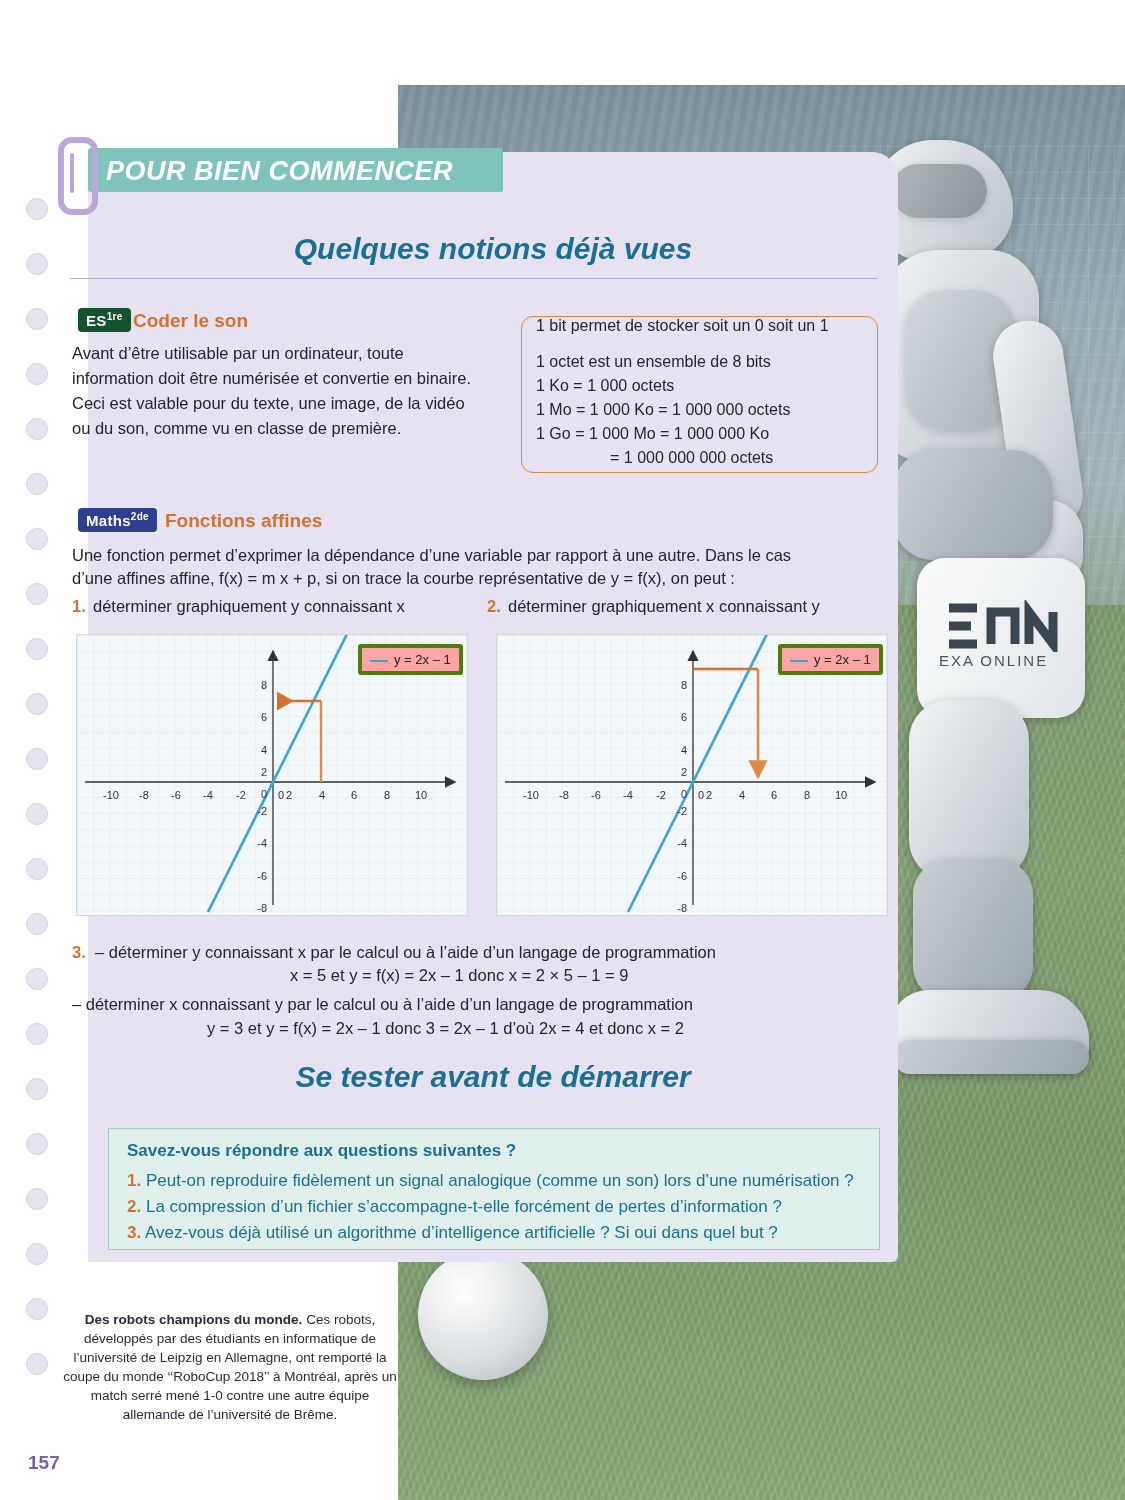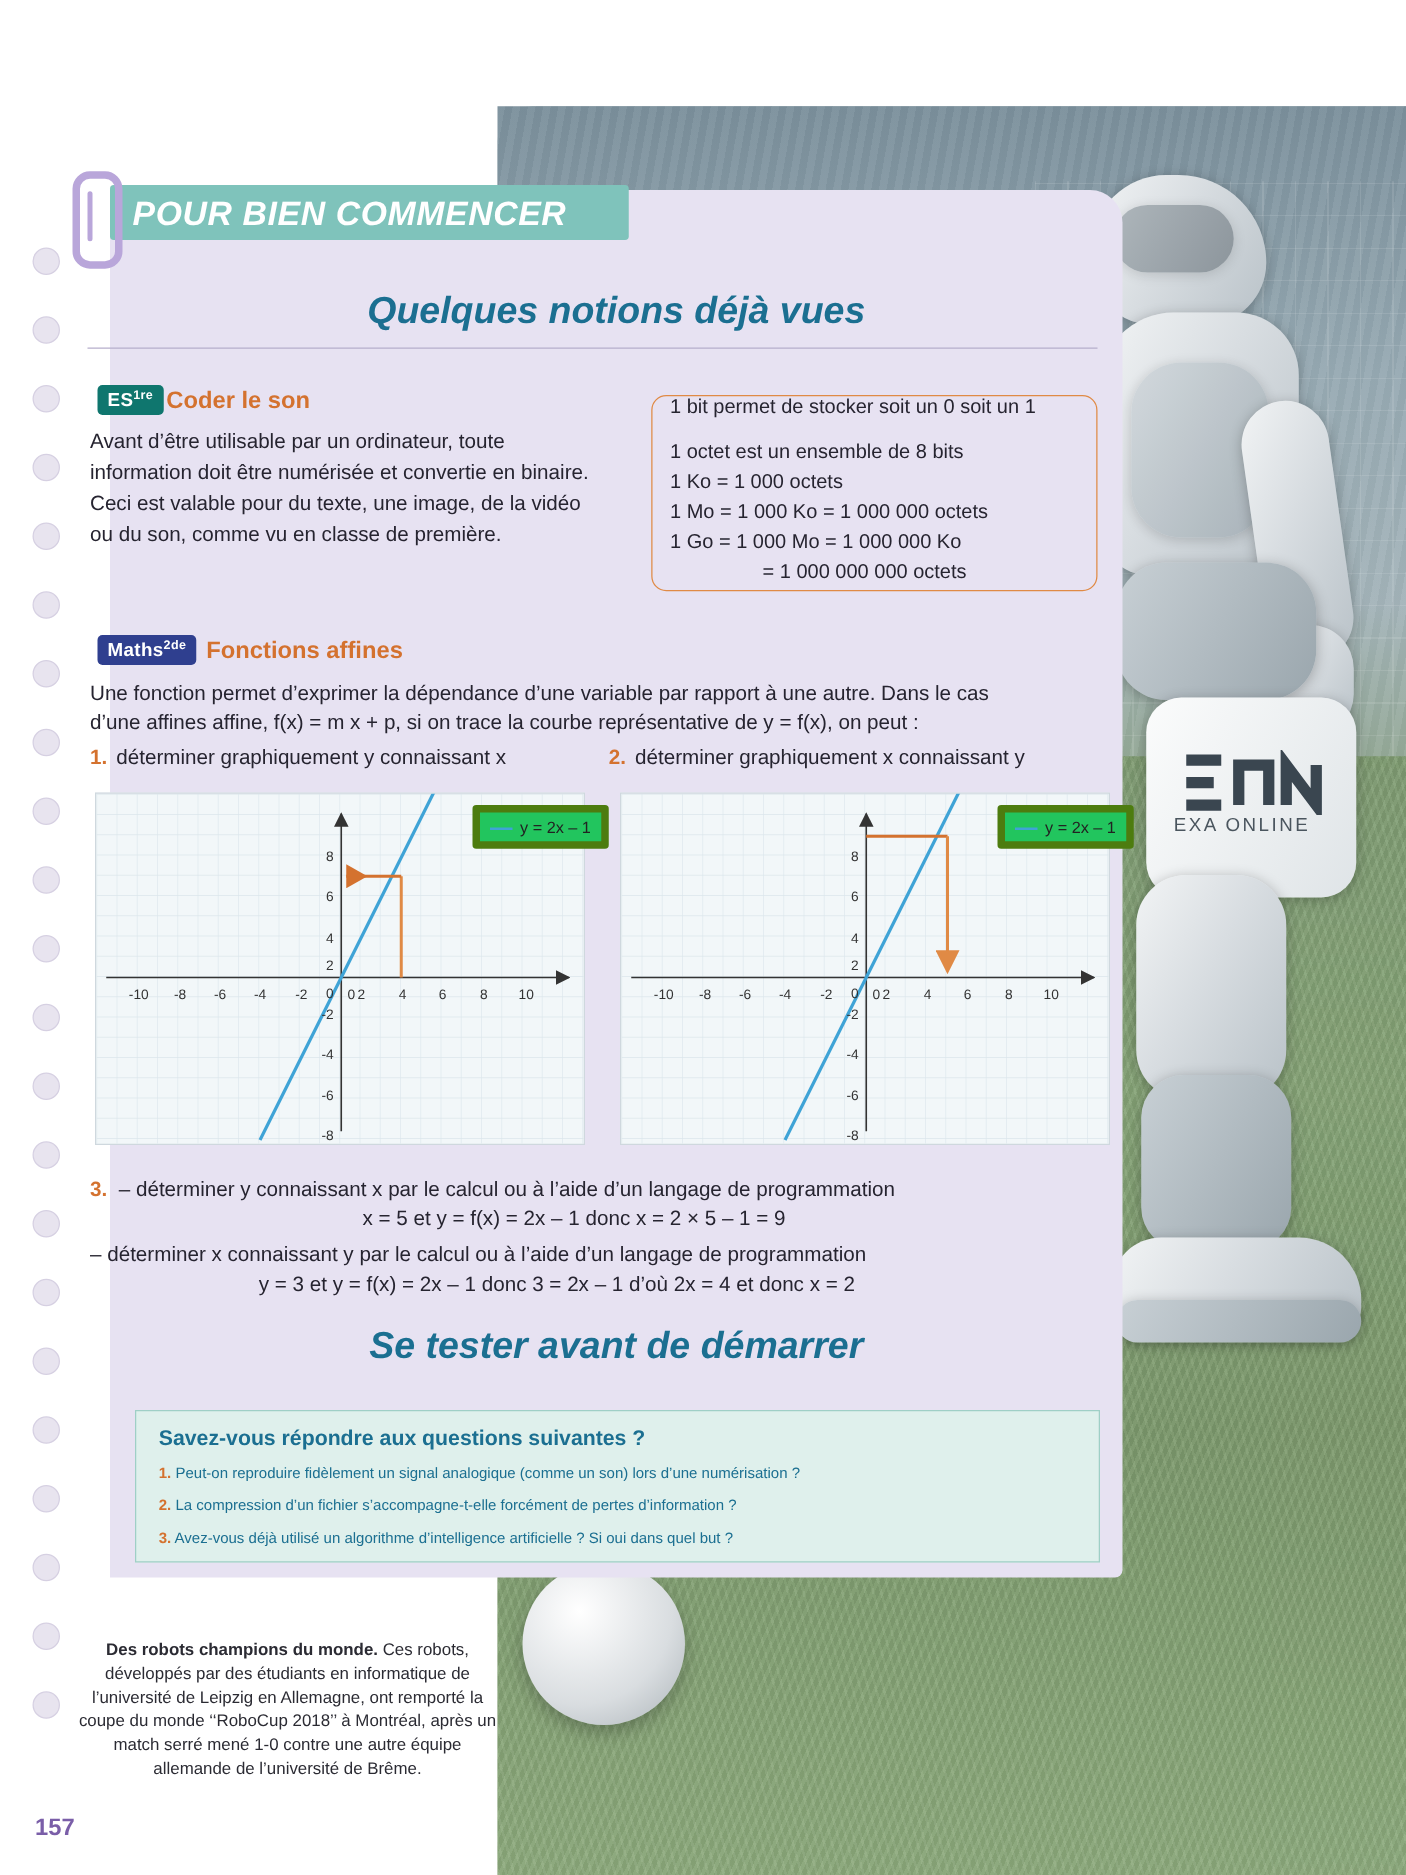--- a/index.html
+++ b/index.html
@@ -87,21 +87,21 @@
 
   
   .h1{
     position:absolute;color:#1b6f91;font-style:italic;font-weight:bold;
     font-size:30px;text-align:center;
   }
   .rule{position:absolute;height:1px;background:#b6aecb;}
 
   
   .chip{
-    position:absolute;background:#0f766e;color:#fff;border-radius:4px;
+    position:absolute;background:#14532d;color:#fff;border-radius:4px;
     font-size:15px;font-weight:bold;padding:3px 8px;letter-spacing:.3px;
   }
   .chip .sup{font-size:10px;vertical-align:super;}
   .chip.maths{background:#2f3f8f;}
   .sec-title{position:absolute;color:#d4722f;font-weight:bold;font-size:19px;}
 
   .body-text{position:absolute;color:#262430;font-size:16.5px;line-height:25px;}
   .it{font-style:italic;}
 
   
@@ -109,31 +109,31 @@
     position:absolute;left:521px;top:316px;width:355px;height:155px;
     border:1.6px solid #e08a45;border-radius:12px;background:#e7e2f2;
   }
   .infobox .line{position:absolute;left:14px;color:#262430;font-size:16px;}
 
   
   .graph{
     position:absolute;background:#f2f7f9;border:1px solid #cfd8de;
   }
   .legend{
-    position:absolute;background:#22c55e;border:6px solid #4d7c0f;border-radius:3px;
-    font-size:13px;color:#222;padding:4px 8px;margin-left:20px;
+    position:absolute;background:#fca5a5;border:4px solid #4d7c0f;border-radius:3px;
+    font-size:13px;color:#222;padding:4px 8px;
   }
   .legend .dash{display:inline-block;width:18px;height:2px;background:#3fa3d6;vertical-align:middle;margin-right:6px;}
 
   
   .testbox{
     position:absolute;left:108px;top:1128px;width:770px;height:120px;
     background:#dff0ec;border:1px solid #9fcfc6;
   }
-  .testbox .q{position:absolute;color:#1b6f91;font-size:12px;text-align:right;}
+  .testbox .q{position:absolute;color:#1b6f91;font-size:17px;text-align:right;}
   .testbox .num{color:#d4722f;font-weight:bold;}
   .testbox .head{position:absolute;color:#1b6f91;font-size:17px;font-weight:bold;}
 
   
   .caption{
     position:absolute;left:60px;top:1310px;width:340px;text-align:center;
     color:#2b2b33;font-size:13.5px;line-height:19px;
   }
   .caption b{font-weight:bold;}
 

